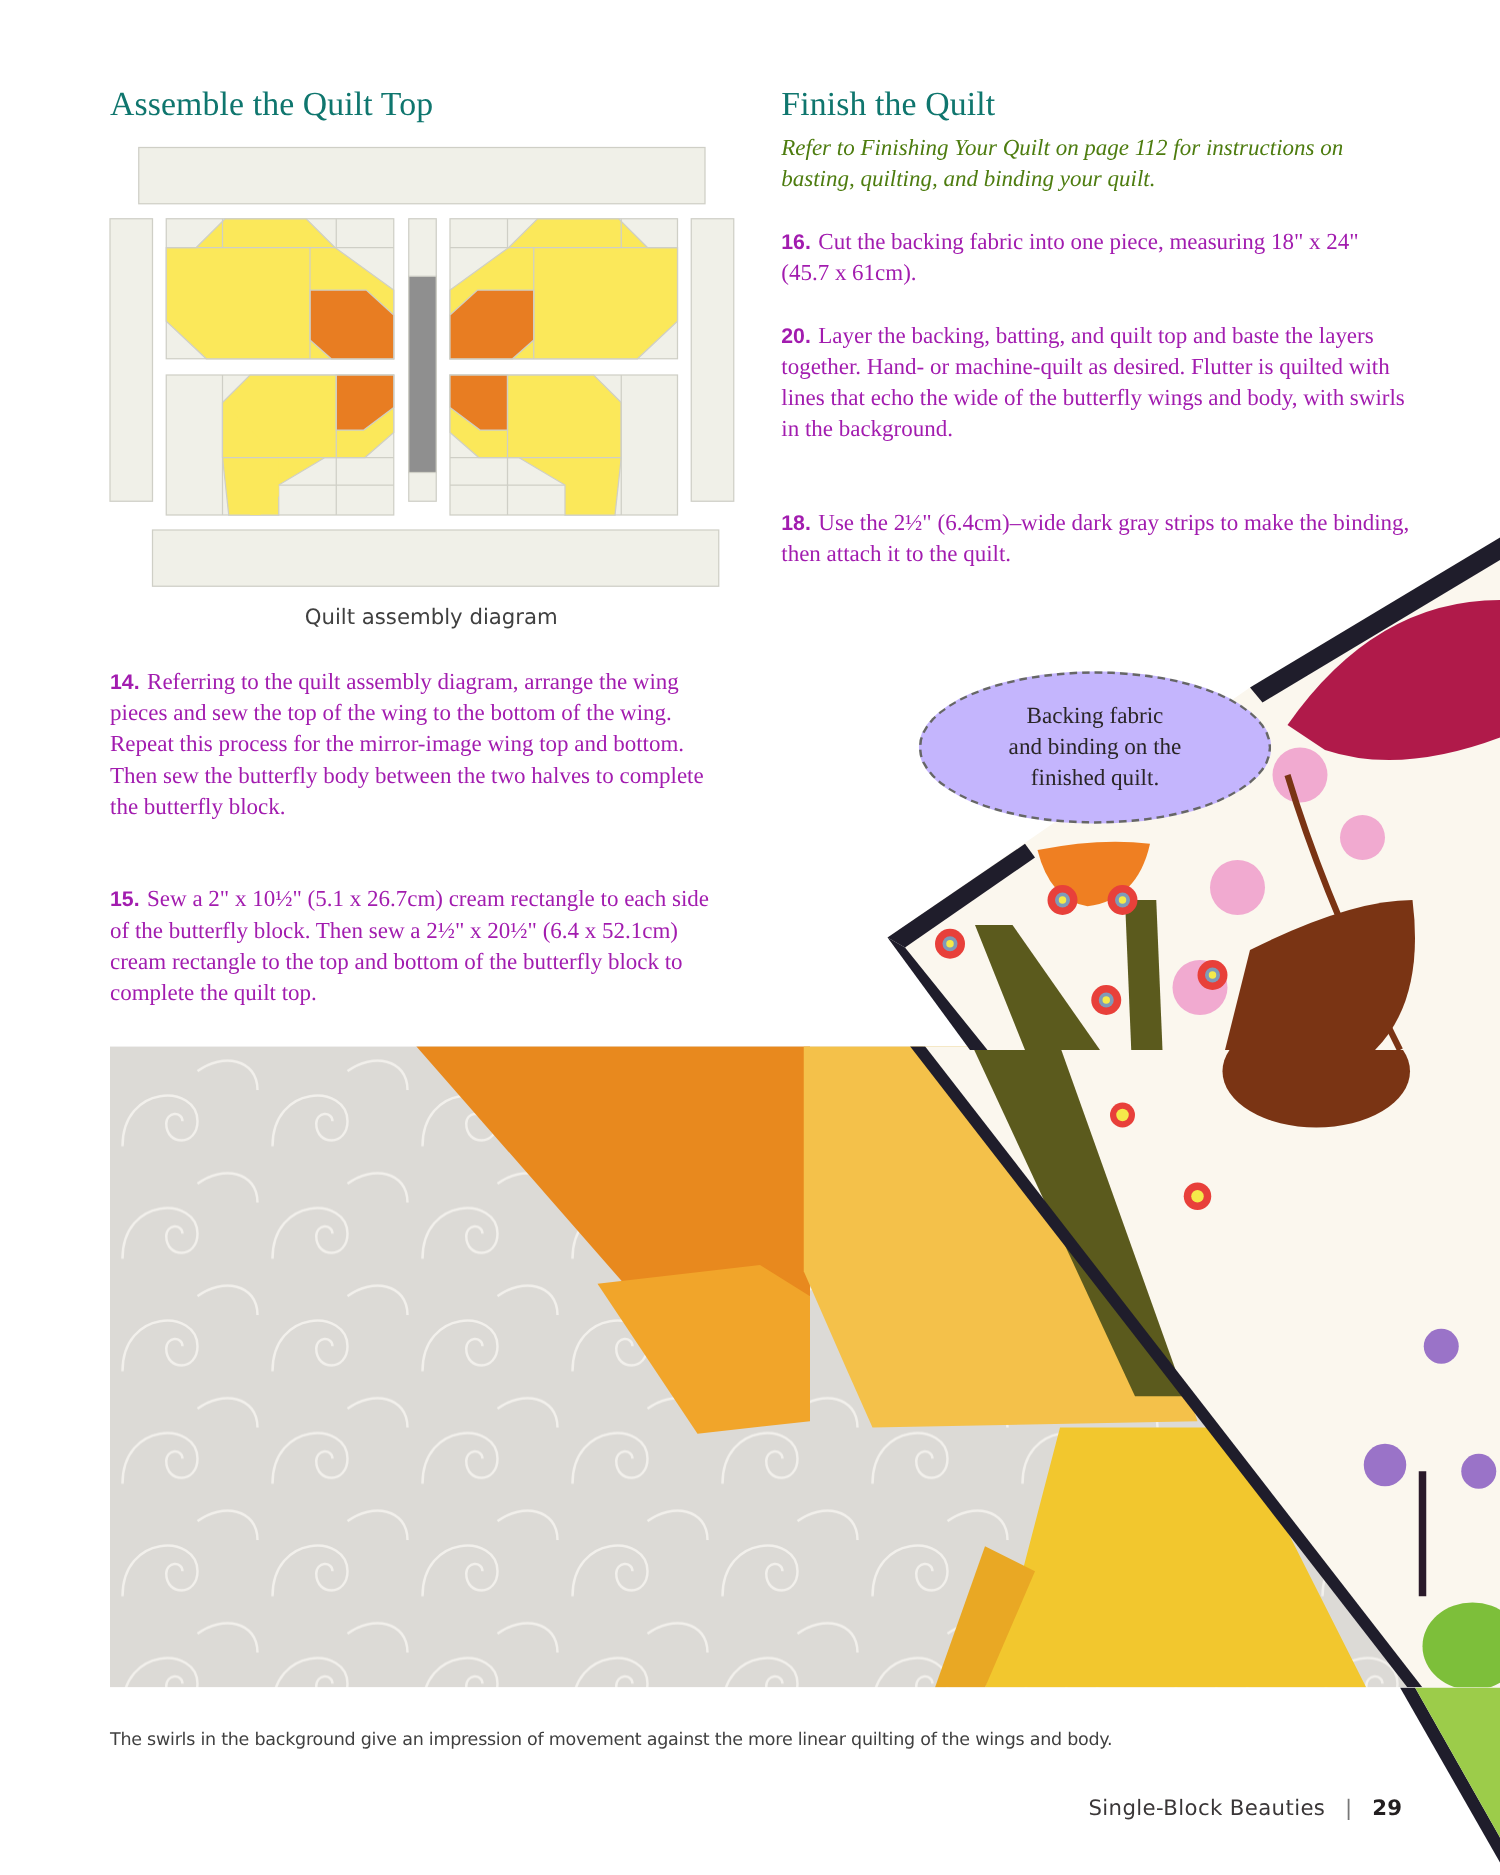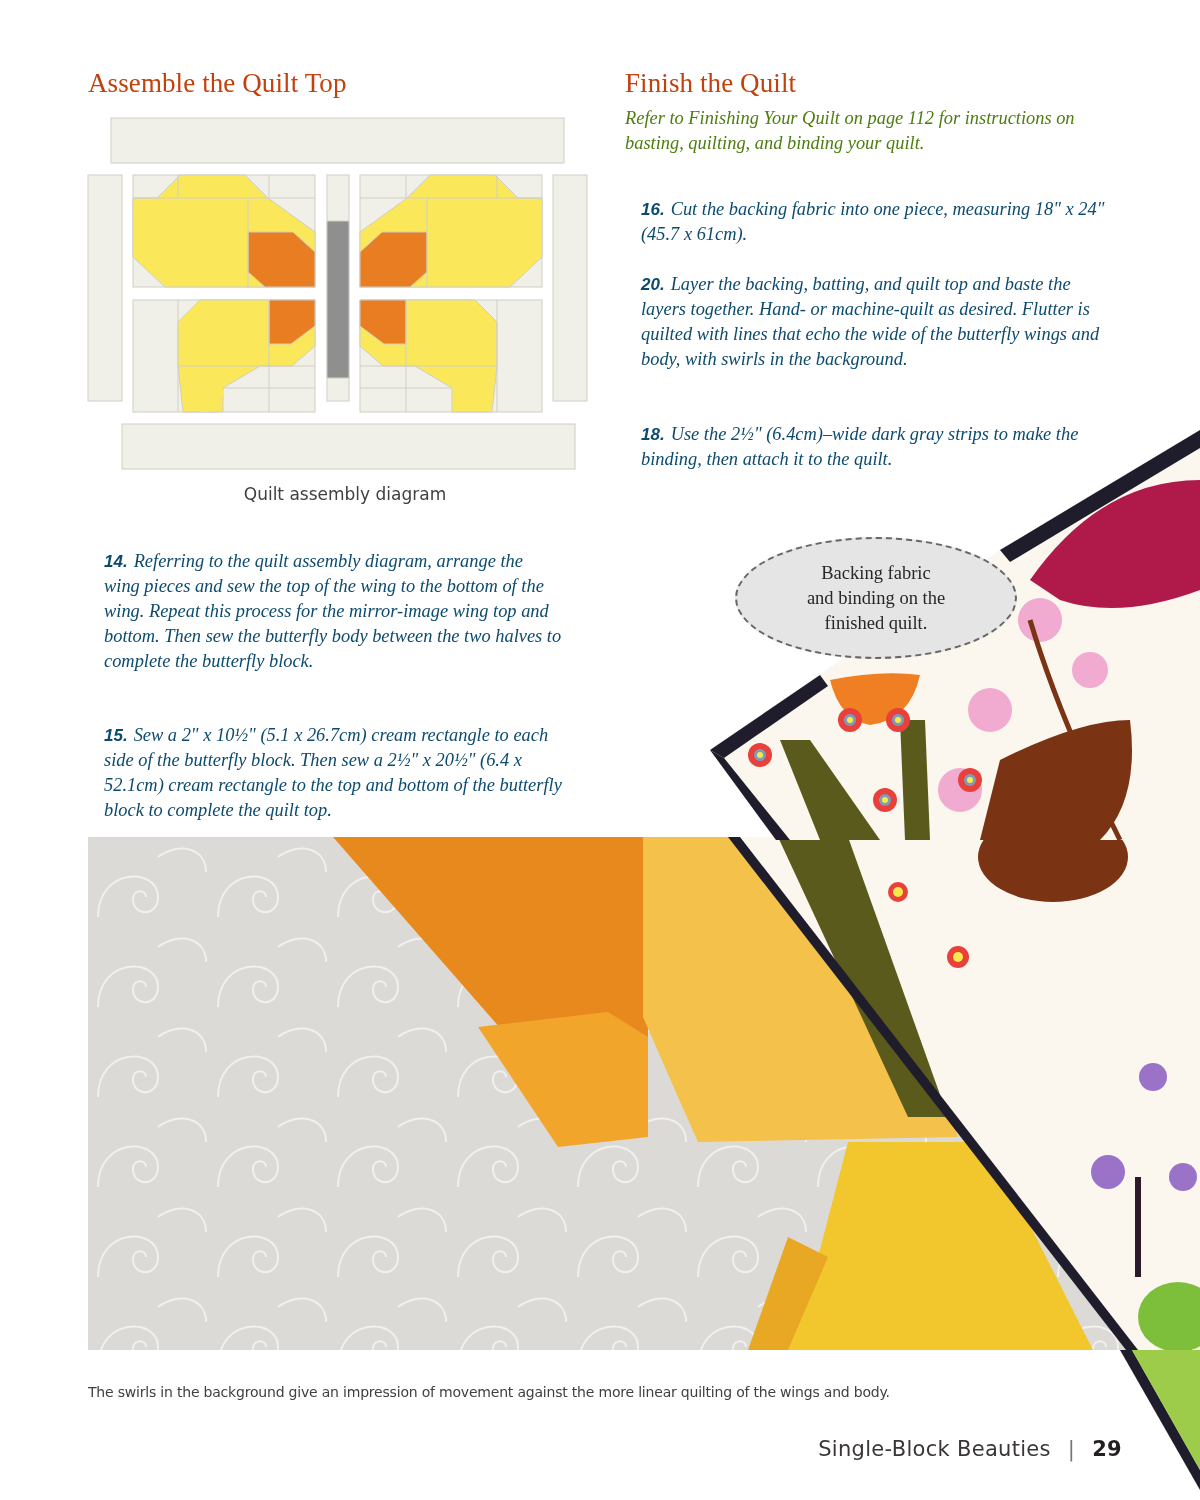--- a/index.html
+++ b/index.html
@@ -4,49 +4,49 @@
 <style>
   html, body { margin: 0; padding: 0; }
   body {
     width: 1200px; height: 1500px; position: relative; overflow: hidden;
     background: #ffffff; color: #231f20;
     font-family: "Liberation Serif", "DejaVu Serif", serif;
   }
   .abs { position: absolute; }
   h2.section-title {
     margin: 0; font-weight: 400; font-size: 27px; letter-spacing: 0.1px;
-    font-family: "Liberation Serif", "DejaVu Serif", serif; color: #c2410c;
+    font-family: "Liberation Serif", "DejaVu Serif", serif; color: #0f766e;
   }
   .step {
-    margin: 16px; font-size: 18.4px; line-height: 25px; color: #0c4a6e; font-style: italic;
+    margin: 0; font-size: 18.4px; line-height: 25px; color: #a21caf;
   }
   .step .num {
     font-family: "Liberation Sans", "DejaVu Sans", sans-serif;
     font-weight: 700; font-size: 17px; margin-right: 6px;
   }
   .intro {
     margin: 0; font-style: italic; font-size: 18.4px; line-height: 25px; color: #4d7c0f;
   }
   .caption-sans {
     font-family: "DejaVu Sans", "Liberation Sans", sans-serif;
     color: #404040;
   }
   
   .diagram { left: 85px; top: 110px; width: 520px; height: 375px; }
   
   .photo { left: 88px; top: 837px; width: 1112px; height: 513px; overflow: hidden; }
   .callout {
     left: 735px; top: 537px; width: 282px; height: 122px;
     border-radius: 50%; border: 2px dashed #666;
-    background: #e5e5e5; box-sizing: border-box;
+    background: #c4b5fd; box-sizing: border-box;
     display: flex; align-items: center; justify-content: center; text-align: center;
     font-size: 18.5px; line-height: 25px; color: #2a2627; z-index: 5;
   }
   .footer {
-    right: 78px; top: 1437px; font-size: 21px; letter-spacing: 0.3px; color: #3a3637; margin-left: 37px;
+    right: 78px; top: 1437px; font-size: 17px; letter-spacing: 0.3px; color: #3a3637; margin-left: 37px;
   }
   .footer .pg { font-weight: 700; color: #231f20; }
 </style>
 </head>
 <body>
 
 <h2 class="section-title abs" style="left:88px; top:68px;">Assemble the Quilt Top</h2>
 
 <div class="diagram abs">
   <svg width="520" height="375" viewBox="0 0 520 375" xmlns="http://www.w3.org/2000/svg">

